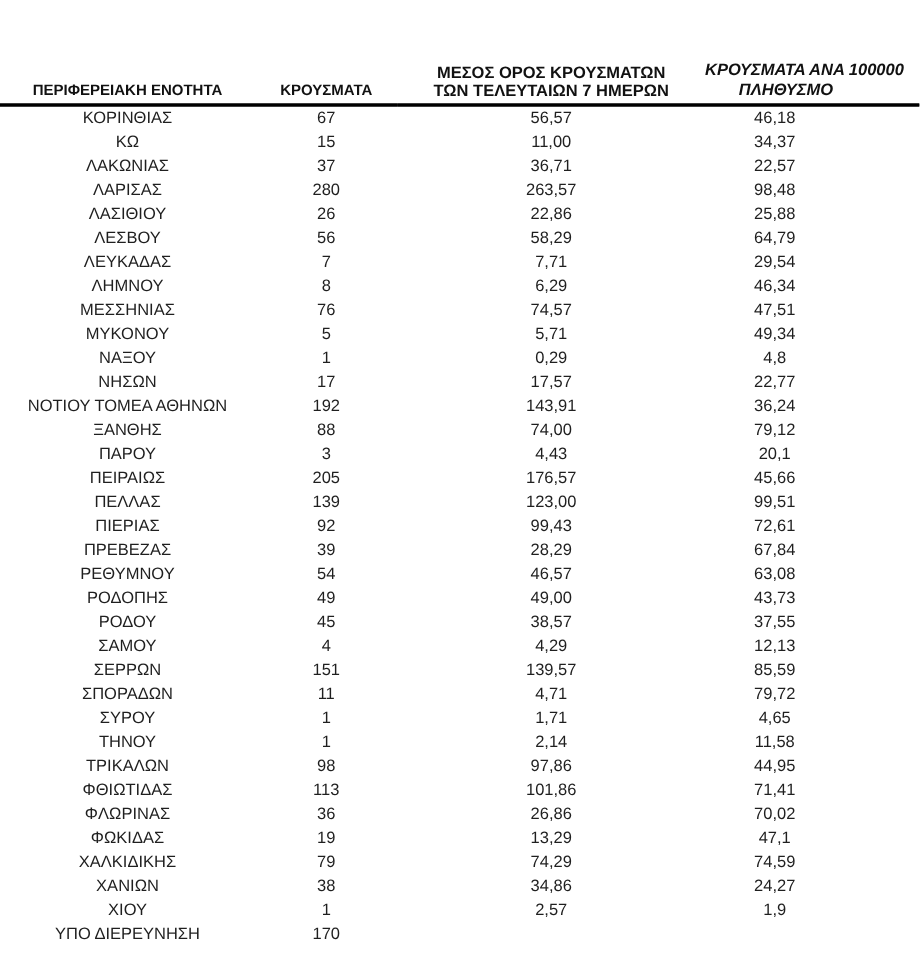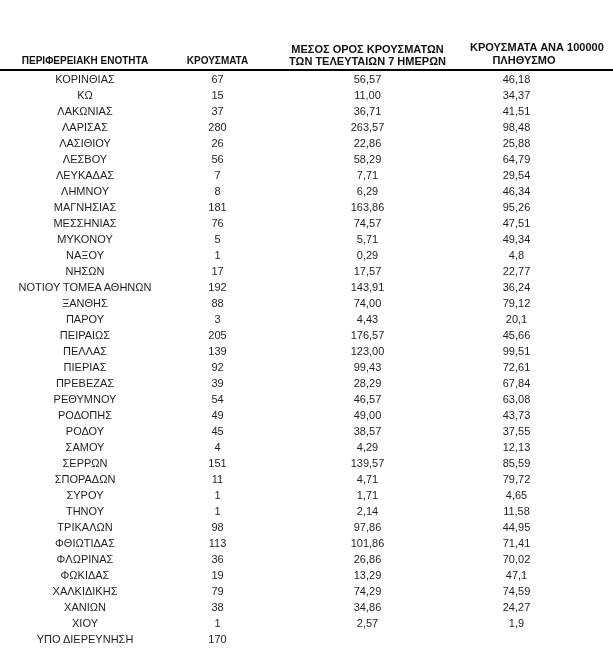--- a/index.html
+++ b/index.html
@@ -41,20 +41,21 @@
       height: 34px;
     }
     thead th.h-avg7 {
       font-size: 11px;
       line-height: 12px;
     }
     thead th.h-per100k {
       font-size: 11px;
       line-height: 13px;
       padding-right: 35px;
+      font-style: italic;
     }
     tbody td {
       text-align: center;
       font-size: 11px;
       line-height: 16px;
       height: 16px;
       padding: 0;
       white-space: nowrap;
       color: #1f1f1f;
     }
@@ -101,21 +102,21 @@
         <tr>
           <td class="cell-region">ΚΩ</td>
           <td class="cell-cases">15</td>
           <td class="cell-avg7">11,00</td>
           <td class="cell-per100k">34,37</td>
         </tr>
         <tr>
           <td class="cell-region">ΛΑΚΩΝΙΑΣ</td>
           <td class="cell-cases">37</td>
           <td class="cell-avg7">36,71</td>
-          <td class="cell-per100k">41,51</td>
+          <td class="cell-per100k">22,57</td>
         </tr>
         <tr>
           <td class="cell-region">ΛΑΡΙΣΑΣ</td>
           <td class="cell-cases">280</td>
           <td class="cell-avg7">263,57</td>
           <td class="cell-per100k">98,48</td>
         </tr>
         <tr>
           <td class="cell-region">ΛΑΣΙΘΙΟΥ</td>
           <td class="cell-cases">26</td>
@@ -132,26 +133,20 @@
           <td class="cell-region">ΛΕΥΚΑΔΑΣ</td>
           <td class="cell-cases">7</td>
           <td class="cell-avg7">7,71</td>
           <td class="cell-per100k">29,54</td>
         </tr>
         <tr>
           <td class="cell-region">ΛΗΜΝΟΥ</td>
           <td class="cell-cases">8</td>
           <td class="cell-avg7">6,29</td>
           <td class="cell-per100k">46,34</td>
-        </tr>
-        <tr>
-          <td class="cell-region">ΜΑΓΝΗΣΙΑΣ</td>
-          <td class="cell-cases">181</td>
-          <td class="cell-avg7">163,86</td>
-          <td class="cell-per100k">95,26</td>
         </tr>
         <tr>
           <td class="cell-region">ΜΕΣΣΗΝΙΑΣ</td>
           <td class="cell-cases">76</td>
           <td class="cell-avg7">74,57</td>
           <td class="cell-per100k">47,51</td>
         </tr>
         <tr>
           <td class="cell-region">ΜΥΚΟΝΟΥ</td>
           <td class="cell-cases">5</td>

